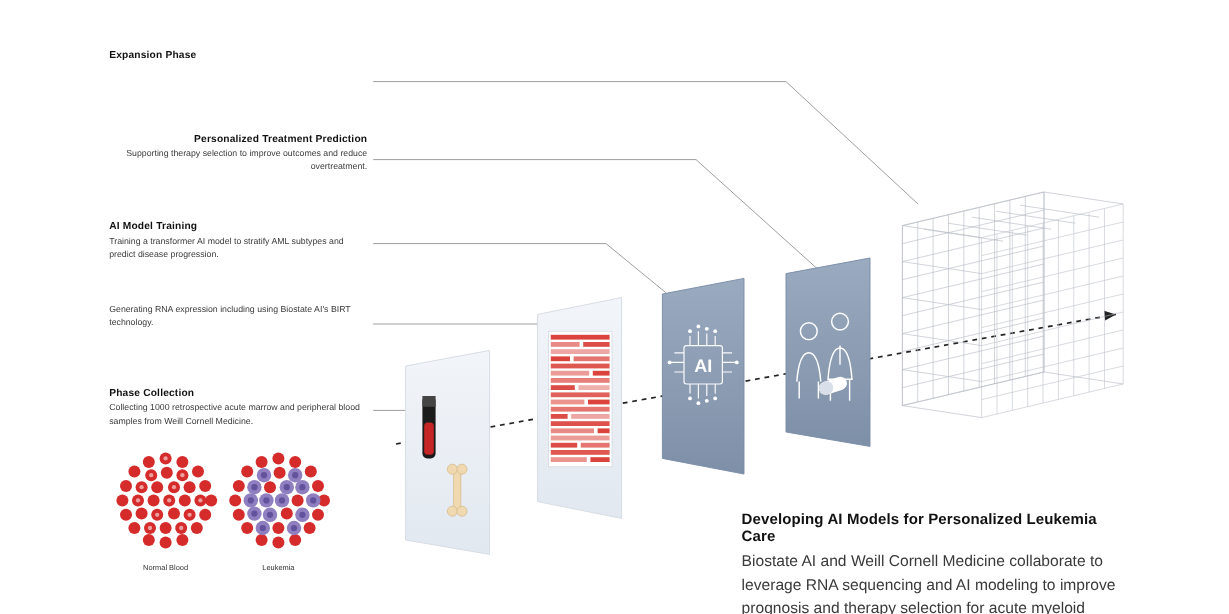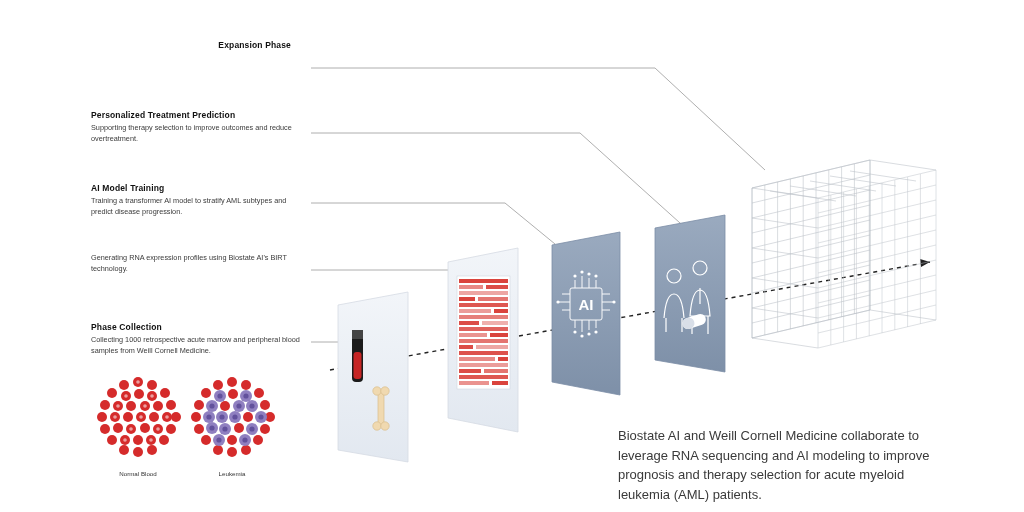--- a/index.html
+++ b/index.html
@@ -40,22 +40,22 @@
     color: #111111;
     margin: 0 0 3px 0;
     line-height: 1.2;
   }
   .step-desc {
     font-size: 7.3px;
     line-height: 1.45;
     color: #3a3a3a;
     margin: 0;
   }
-  #step-expansion { left: 76px; top: 40px; text-align: right; }
-  #step-treatment { left: 91px; top: 110px; }
+  #step-expansion { left: 91px; top: 40px; }
+  #step-treatment { left: 91px; top: 110px; text-align: right; }
   #step-model    { left: 91px; top: 183px; }
   #step-rna      { left: 91px; top: 253px; }
   #step-sample   { left: 91px; top: 322px; }
 
   
   #title-block {
     position: absolute;
     left: 618px;
     top: 426px;
     width: 312px;
@@ -363,25 +363,26 @@
     <p class="step-title">Personalized Treatment Prediction</p>
     <p class="step-desc">Supporting therapy selection to improve outcomes and reduce overtreatment.</p>
   </div>
 
   <div class="step" id="step-model">
     <p class="step-title">AI Model Training</p>
     <p class="step-desc">Training a transformer AI model to stratify AML subtypes and predict disease progression.</p>
   </div>
 
   <div class="step" id="step-rna">
-    <p class="step-desc">Generating RNA expression profiles using Biostate AI's BIRT technology.</p>
+    <p class="step-desc">Generating RNA expression including using Biostate AI's BIRT technology.</p>
   </div>
 
   <div class="step" id="step-sample">
     <p class="step-title">Phase Collection</p>
     <p class="step-desc">Collecting 1000 retrospective acute marrow and peripheral blood samples from Weill Cornell Medicine.</p>
   </div>
 
   <div id="title-block">
+    <p id="main-title">Developing AI Models for Personalized Leukemia Care</p>
     <p id="main-sub">Biostate AI and Weill Cornell Medicine collaborate to leverage RNA sequencing and AI modeling to improve prognosis and therapy selection for acute myeloid leukemia (AML) patients.</p>
   </div>
 
 </div>
 
 </body></html>

